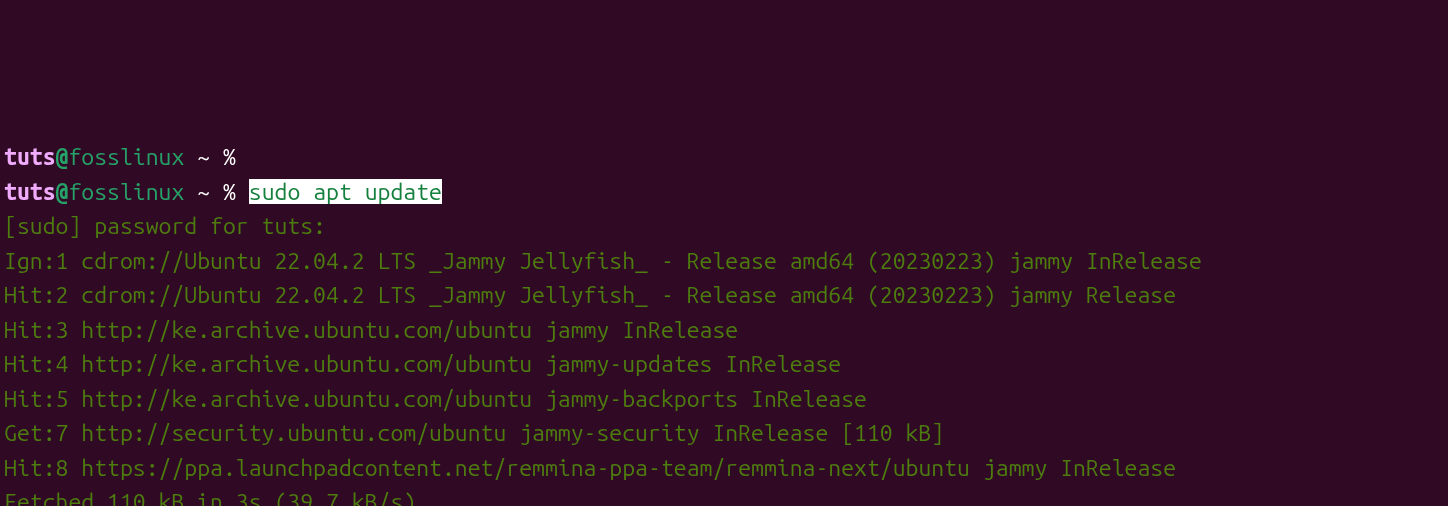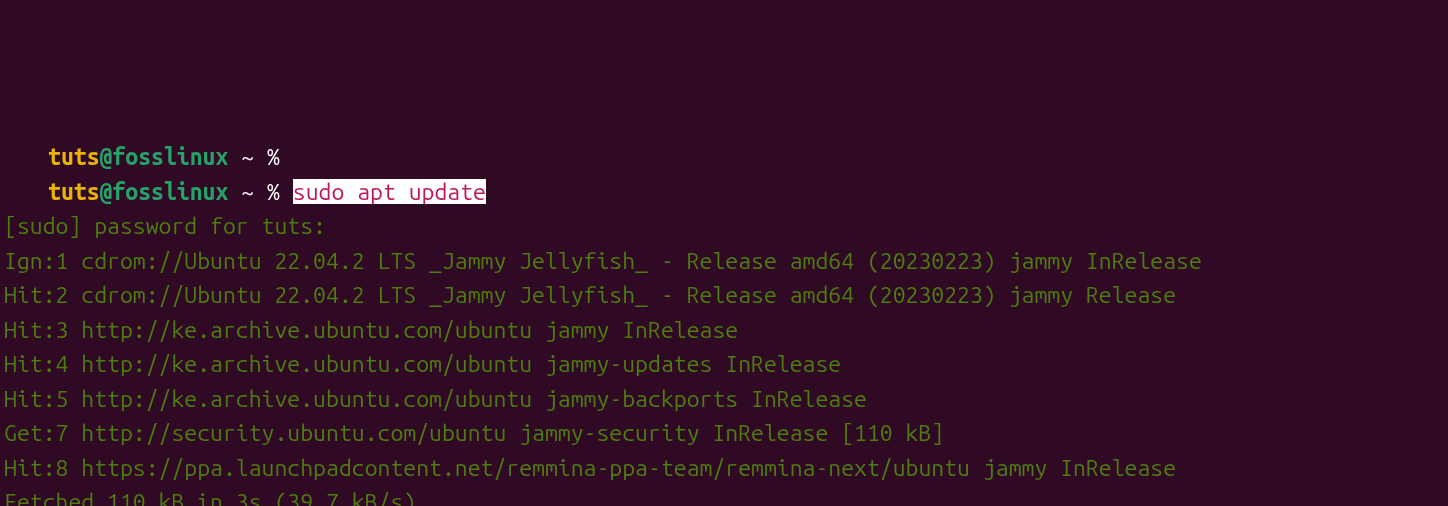--- a/index.html
+++ b/index.html
@@ -12,41 +12,40 @@
       font-family: 'Ubuntu Mono', 'DejaVu Sans Mono', 'Courier New', monospace;
       font-size: 23px;
       line-height: 1.5;
       color: #ffffff;
       padding: 2px 4px;
       white-space: pre-wrap;
       word-wrap: break-word;
       width: 1448px;
     }
     .user {
-      color: #eab308;
+      color: #f0abfc;
       font-weight: bold;
-      margin-left: 44px;
     }
     .at {
       color: #26a269;
       font-weight: bold;
     }
     .host {
       color: #26a269;
-      font-weight: bold;
+      font-weight: normal;
     }
     .tilde {
       color: #ffffff;
     }
     .prompt {
       color: #ffffff;
     }
     .command-highlight {
       background-color: #ffffff;
-      color: #be185d;
+      color: #15803d;
     }
     .line {
       display: block;
     }
     .output {
       color: #4d7c0f;
     }
   </style>
 </head>
 <body>

